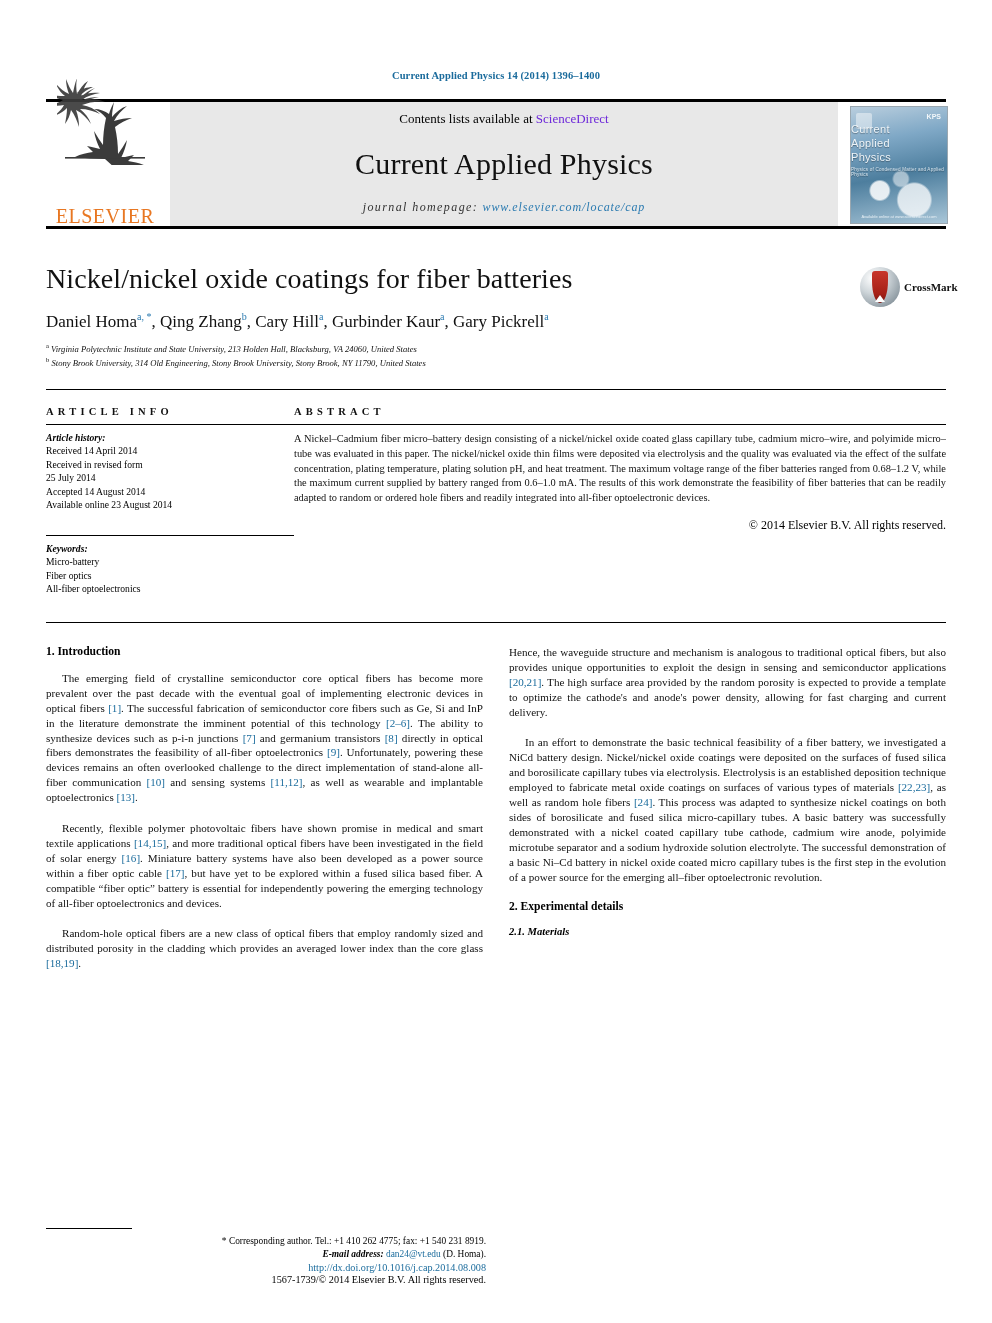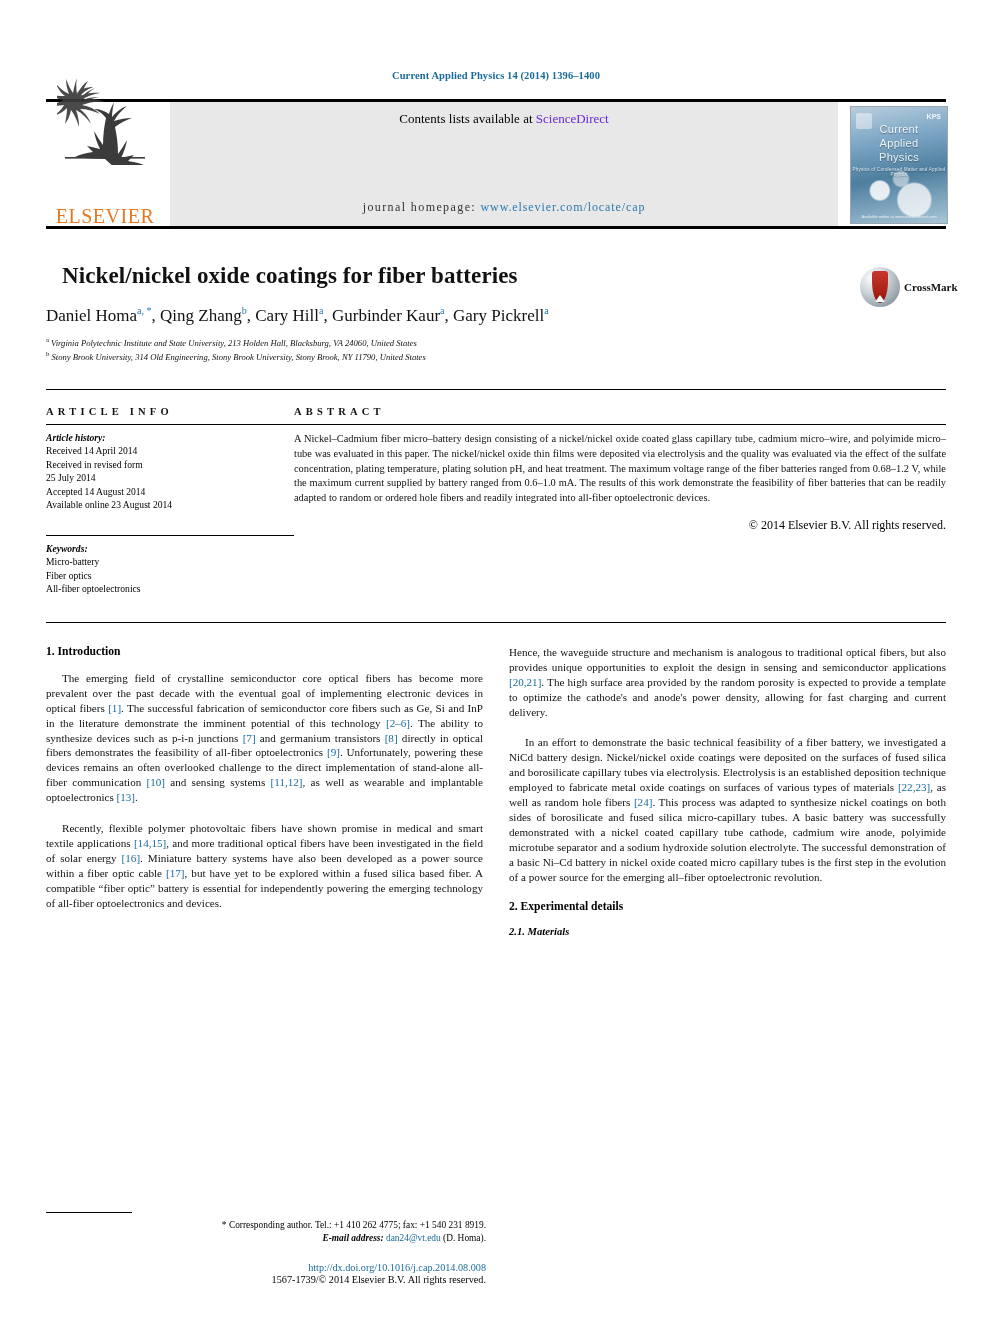--- a/index.html
+++ b/index.html
@@ -85,20 +85,21 @@
   .journal-title {
     font-size: 30px;
     letter-spacing: .2px;
     color: #111;
     font-family: "Liberation Serif", serif;
   }
   .homepage-line {
     font-size: 12px;
     letter-spacing: 1.4px;
     color: #333;
+    font-style: italic;
   }
   .homepage-line .url {
     color: #2a7ab0;
     letter-spacing: .9px;
   }
   .cover-thumb {
     flex: 0 0 96px;
     width: 96px;
     margin-left: 12px;
     position: relative;
@@ -113,21 +114,21 @@
       radial-gradient(circle at 30% 72%, rgba(255,255,255,.85) 0 9px, rgba(255,255,255,0) 11px),
       radial-gradient(circle at 66% 80%, rgba(255,255,255,.75) 0 16px, rgba(255,255,255,0) 18px),
       radial-gradient(circle at 52% 62%, rgba(255,255,255,.5) 0 7px, rgba(255,255,255,0) 9px),
       linear-gradient(170deg, #b9cede 0%, #7fa8c6 28%, #4d7e9e 58%, #a9c6d8 100%);
     position: relative;
     overflow: hidden;
   }
   .cover-txt {
     position: absolute;
     left: 0; right: 0;
-    text-align: center;
+    text-align: left;
     color: #eef4f8;
     font-family: "Liberation Sans", sans-serif;
     letter-spacing: .3px;
     text-shadow: 0 1px 1px rgba(0,0,0,.35);
   }
   .cover-l1 { top: 16px; font-size: 11px; }
   .cover-l2 { top: 30px; font-size: 11px; }
   .cover-l3 { top: 44px; font-size: 11px; }
   .cover-sub { top: 60px; font-size: 4.6px; letter-spacing: .2px; color:#dbe8f1;}
   .cover-kps {
@@ -150,24 +151,24 @@
     margin-top: 0;
   }
 
   
   .title-area {
     margin-top: 34px;
     position: relative;
     min-height: 108px;
   }
   .paper-title {
-    font-size: 23px;
-    color: #111;
-    margin: 16px;
-    font-weight: bold;
+    font-size: 28px;
+    color: #111;
+    margin: 0;
+    font-weight: normal;
     letter-spacing: .1px;
     max-width: 760px;
   }
   .authors {
     font-size: 17px;
     margin-top: 16px;
     color: #111;
     max-width: 790px;
   }
   .authors sup {
@@ -335,21 +336,21 @@
     margin-bottom: 6px;
   }
   .fn-line {
     font-size: 9.4px;
     line-height: 1.45;
     padding-left: 12px;
     text-indent: -12px;
   }
   .fn-email-label { font-style: italic; font-weight: bold; }
   .fn-link { color: #1a6b9c; }
-  .doi-block { margin-top: 16px; }
+  .doi-block { margin-top: 0; }
   .doi-link {
     color: #1a6b9c;
     font-size: 10.2px;
     display: block;
   }
   .issn-line {
     font-size: 10.2px;
     margin-top: 1px;
   }
 </style>
@@ -372,20 +373,21 @@
           </g>
         </svg>
       </div>
       <div class="elsevier-word">ELSEVIER</div>
     </div>
 
     <div class="journal-banner">
       <div class="contents-line">
         <span>Contents lists available at </span><span class="sd">ScienceDirect</span>
       </div>
+      <div class="journal-title">Current Applied Physics</div>
       <div class="homepage-line">
         <span>journal homepage: </span><span class="url">www.elsevier.com/locate/cap</span>
       </div>
     </div>
 
     <div class="cover-thumb">
       <div class="cover-img">
         <div class="cover-els"></div>
         <div class="cover-kps">KPS</div>
         <div class="cover-txt cover-l1">Current</div>
@@ -455,20 +457,21 @@
   </div>
 
   <div class="section-rule"></div>
 
   <div class="body-cols">
 
     <div class="bcol">
       <h2 class="num-head">1. Introduction</h2>
       <p class="ptxt">The emerging field of crystalline semiconductor core optical fibers has become more prevalent over the past decade with the eventual goal of implementing electronic devices in optical fibers <span class="ref" style="color:#1a6b9c">[1]</span>. The successful fabrication of semiconductor core fibers such as Ge, Si and InP in the literature demonstrate the imminent potential of this technology <span class="ref" style="color:#1a6b9c">[2–6]</span>. The ability to synthesize devices such as p-i-n junctions <span class="ref" style="color:#1a6b9c">[7]</span> and germanium transistors <span class="ref" style="color:#1a6b9c">[8]</span> directly in optical fibers demonstrates the feasibility of all-fiber optoelectronics <span class="ref" style="color:#1a6b9c">[9]</span>. Unfortunately, powering these devices remains an often overlooked challenge to the direct implementation of stand-alone all-fiber communication <span class="ref" style="color:#1a6b9c">[10]</span> and sensing systems <span class="ref" style="color:#1a6b9c">[11,12]</span>, as well as wearable and implantable optoelectronics <span class="ref" style="color:#1a6b9c">[13]</span>.</p>
       <p class="ptxt">Recently, flexible polymer photovoltaic fibers have shown promise in medical and smart textile applications <span class="ref" style="color:#1a6b9c">[14,15]</span>, and more traditional optical fibers have been investigated in the field of solar energy <span class="ref" style="color:#1a6b9c">[16]</span>. Miniature battery systems have also been developed as a power source within a fiber optic cable <span class="ref" style="color:#1a6b9c">[17]</span>, but have yet to be explored within a fused silica based fiber. A compatible “fiber optic” battery is essential for independently powering the emerging technology of all-fiber optoelectronics and devices.</p>
+      <p class="ptxt">Random-hole optical fibers are a new class of optical fibers that employ randomly sized and distributed porosity in the cladding which provides an averaged lower index than the core glass <span class="ref" style="color:#1a6b9c">[18,19]</span>.</p>
     </div>
 
     <div class="bcol">
       <p class="ptxt" style="text-indent:0">Hence, the waveguide structure and mechanism is analogous to traditional optical fibers, but also provides unique opportunities to exploit the design in sensing and semiconductor applications <span class="ref" style="color:#1a6b9c">[20,21]</span>. The high surface area provided by the random porosity is expected to provide a template to optimize the cathode's and anode's power density, allowing for fast charging and current delivery.</p>
       <p class="ptxt">In an effort to demonstrate the basic technical feasibility of a fiber battery, we investigated a NiCd battery design. Nickel/nickel oxide coatings were deposited on the surfaces of fused silica and borosilicate capillary tubes via electrolysis. Electrolysis is an established deposition technique employed to fabricate metal oxide coatings on surfaces of various types of materials <span class="ref" style="color:#1a6b9c">[22,23]</span>, as well as random hole fibers <span class="ref" style="color:#1a6b9c">[24]</span>. This process was adapted to synthesize nickel coatings on both sides of borosilicate and fused silica micro-capillary tubes. A basic battery was successfully demonstrated with a nickel coated capillary tube cathode, cadmium wire anode, polyimide microtube separator and a sodium hydroxide solution electrolyte. The successful demonstration of a basic Ni–Cd battery in nickel oxide coated micro capillary tubes is the first step in the evolution of a power source for the emerging all–fiber optoelectronic revolution.</p>
       <div class="spacer-sec"></div>
       <h2 class="num-head">2. Experimental details</h2>
       <h3 class="sub-head">2.1. Materials</h3>
     </div>
   </div>

